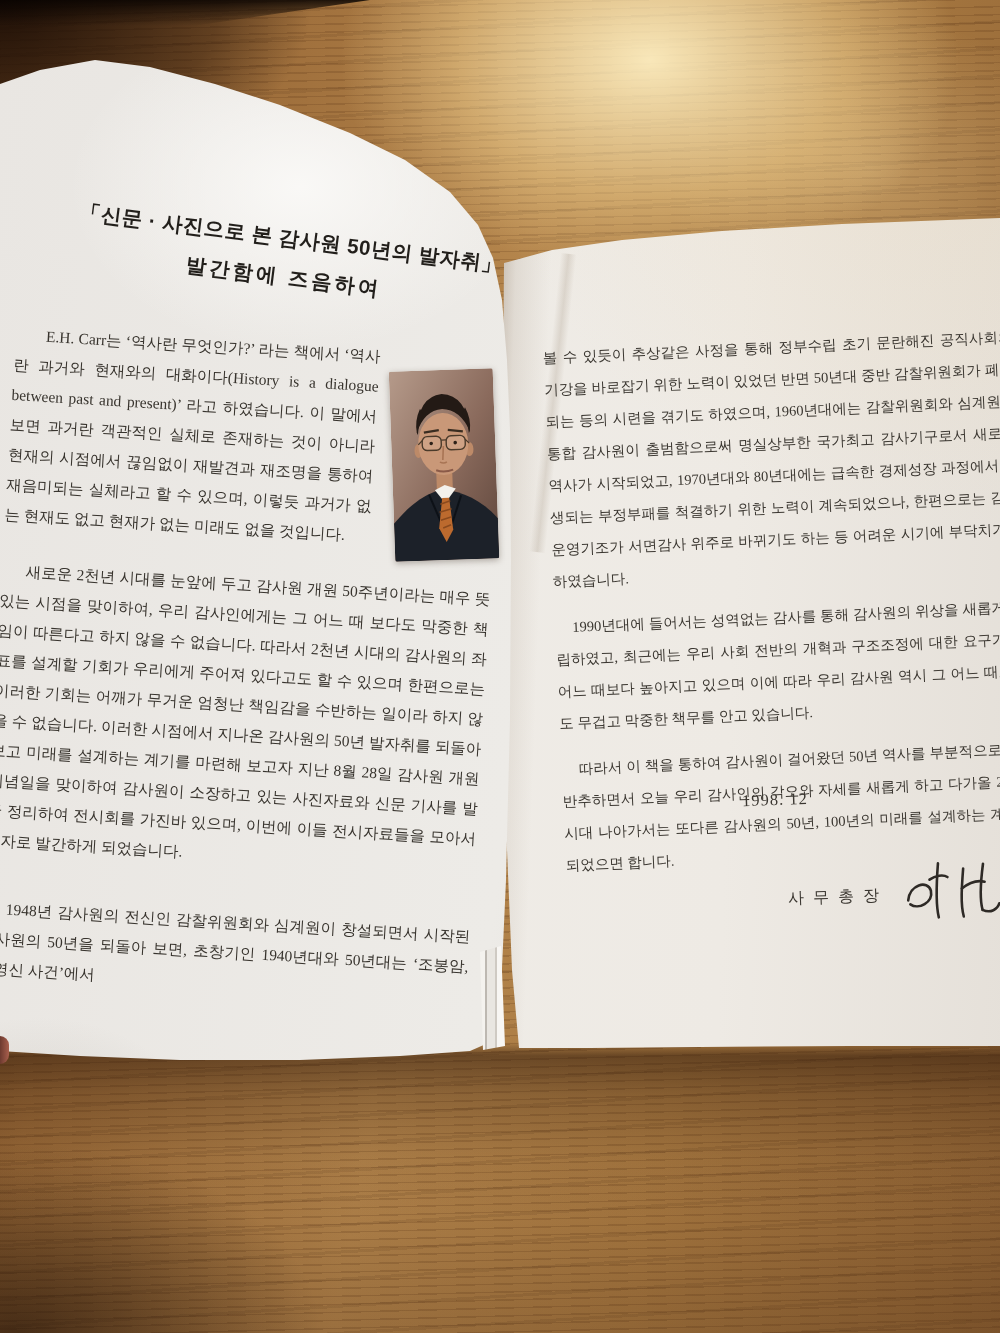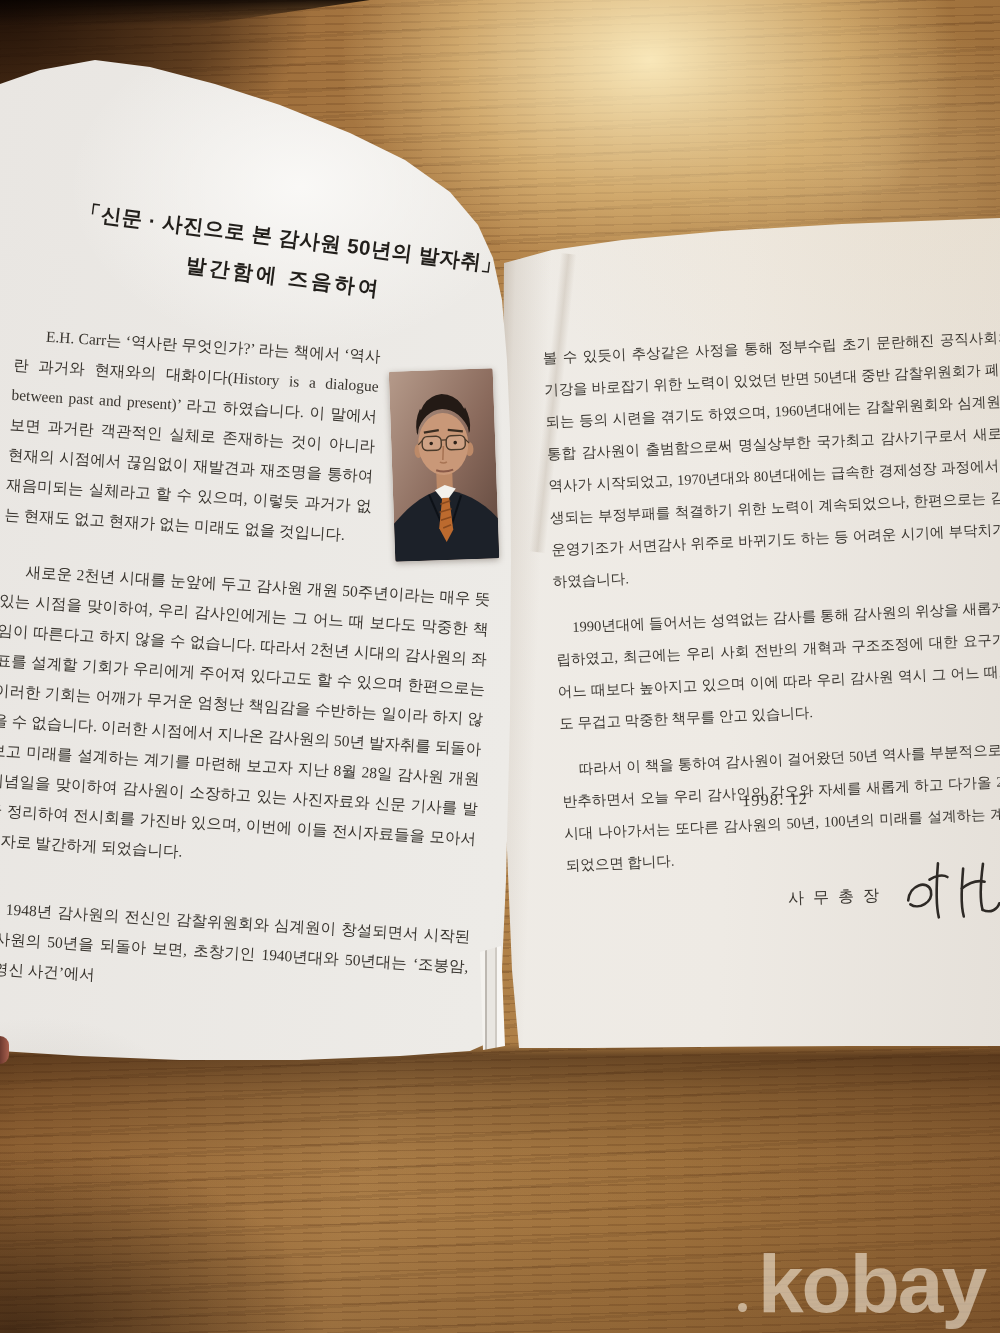--- a/index.html
+++ b/index.html
@@ -198,18 +198,14 @@
           <path d="M52,76 L51,90 M48,92 Q52,94 55,92" stroke="#a87454" stroke-width="1.6" fill="none"></path>
           <path d="M44,100 Q52,103 61,100" stroke="#8a5a48" stroke-width="2" fill="none"></path>
         </g>
       </svg>
     </div>
   </div>
 
   <div class="gutter-stack"></div>
   <div class="finger"></div>
 
-  <div class="watermark">
-    <span class="wm-dot"></span>
-    <span>kobay</span>
-  </div>
 
 </div>
 
 </body></html>

